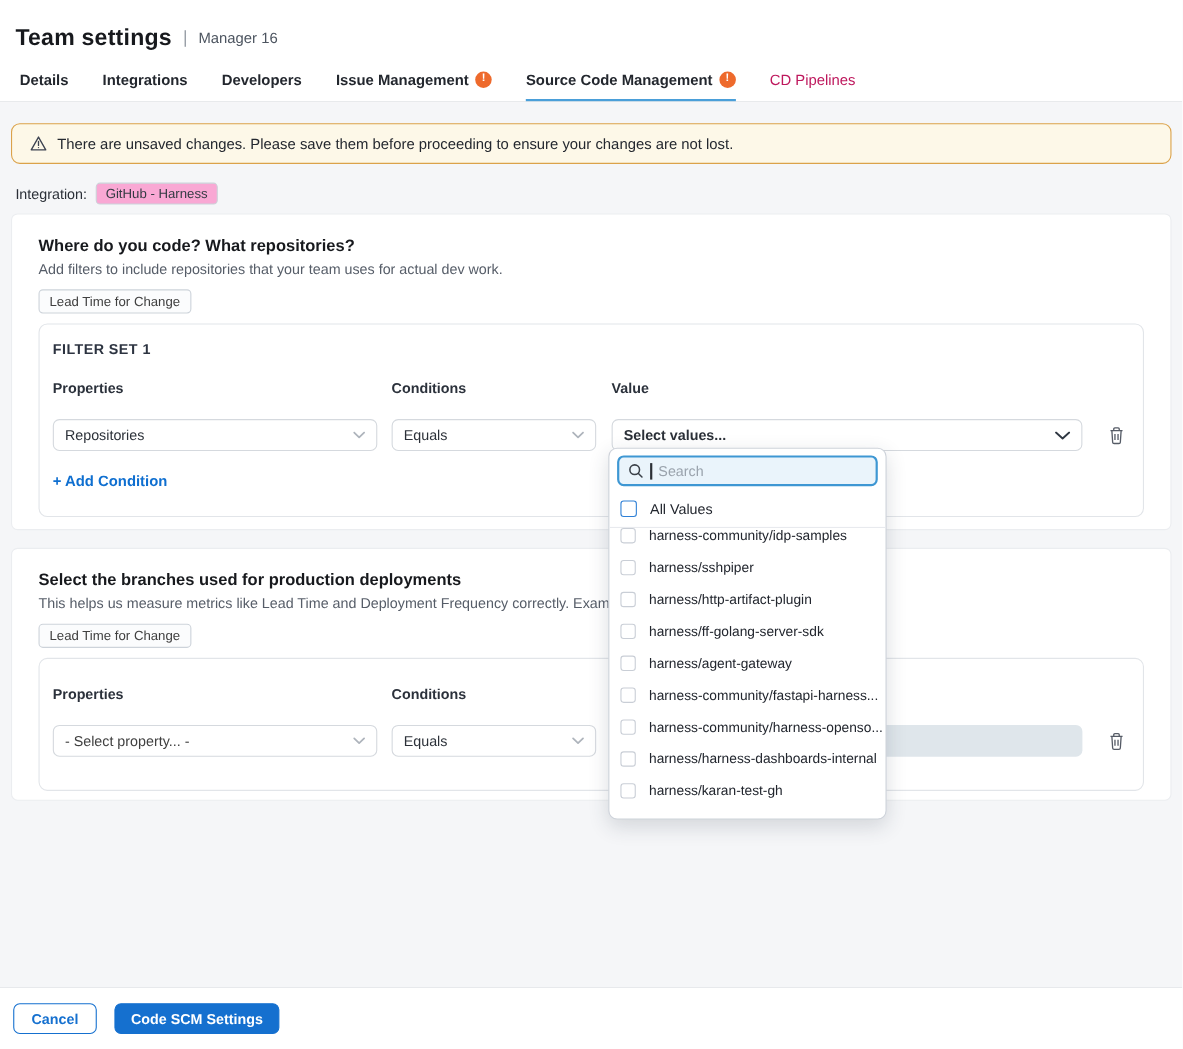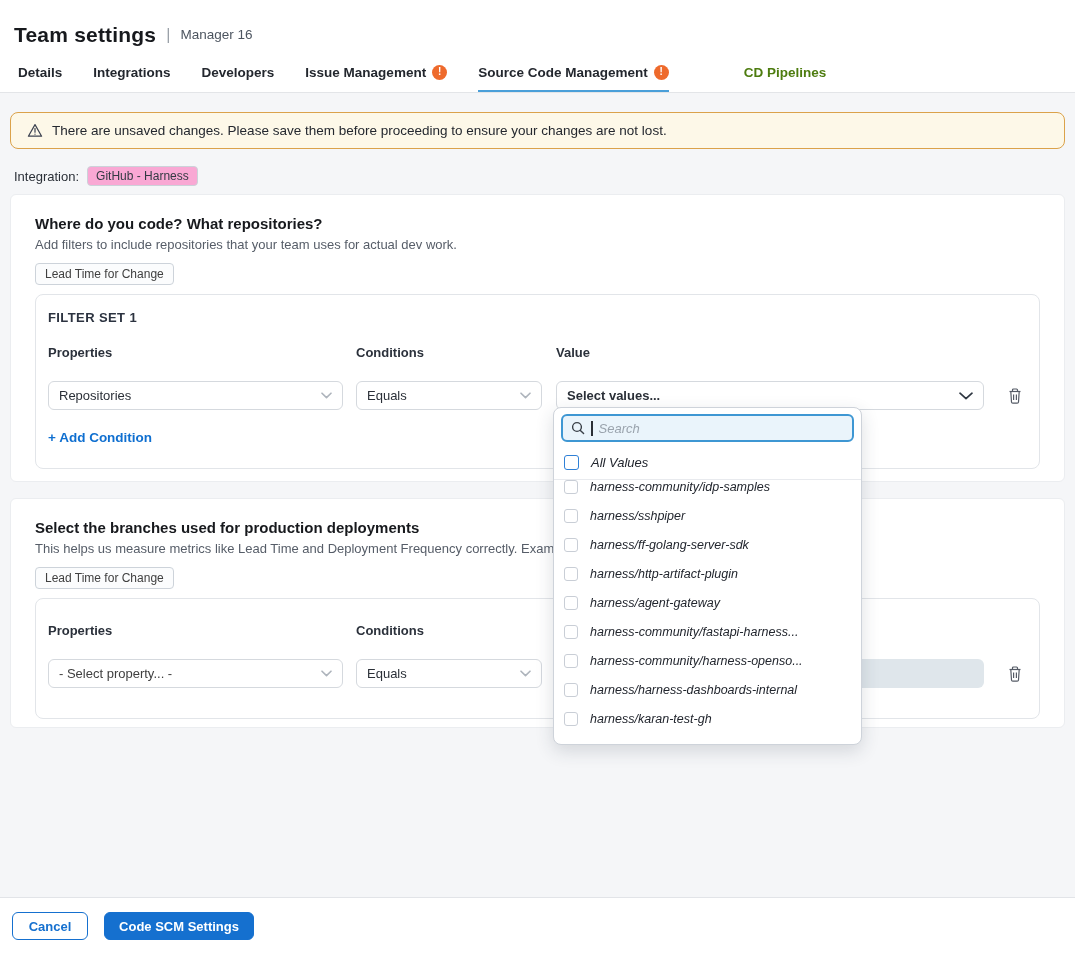--- a/index.html
+++ b/index.html
@@ -10,21 +10,21 @@
   
   .header { height:55px; padding:14px 14px 0; display:flex; align-items:center; gap:10px; background:#fff; }
   .page-title { font-size:21px; font-weight:700; color:#17191d; letter-spacing:.2px; }
   .title-sep { color:#9aa0a8; font-size:16px; font-weight:300; }
   .title-sub { font-size:13.5px; color:#4d5560; }
 
   
   .tabbar { height:38px; display:flex; align-items:stretch; gap:31px; padding:0 18px; border-bottom:1px solid #e3e5e8; background:#fff; }
   .tab { display:flex; align-items:center; gap:6px; font-size:13.5px; font-weight:600; color:#23272e; cursor:pointer; border-bottom:2px solid transparent; padding-bottom:1px; }
   .tab.active { border-bottom-color:#4a9fd9; }
-  .tab.disabled { color:#4d7c0f; font-weight:700;margin-left:44px; }
+  .tab.disabled { color:#be185d; font-weight:400; }
   .tab-badge { width:15px; height:15px; border-radius:50%; background:#ee6a2c; color:#fff; font-size:10px; font-weight:700; display:flex; align-items:center; justify-content:center; line-height:1; }
 
   
   .main { height:804px; background:#f5f6f8; padding:19px 10px 0; position:relative; }
 
   .banner { height:37px; border:1px solid #dba24a; background:#fdf8e8; border-radius:8px; display:flex; align-items:center; gap:9px; padding:0 16px; font-size:13.5px; color:#24282f; }
   .warn-icon { display:flex; }
 
   .integration-row { margin:17px 0 0 4px; display:flex; align-items:center; gap:8px; font-size:13px; color:#2a2f37; }
   .chip { display:inline-block; border:1px solid #ccd2d9; border-radius:4px; background:#f9a8d4; padding:2px 8px; font-size:12px; color:#333a43; }
@@ -52,21 +52,21 @@
   .select .placeholder { color:#404040; }
   .select-value-main { font-weight:600; color:#2b3038; }
   .chev { display:flex; }
   .disabled-field { height:29px; border-radius:6px; background:#dfe6eb; }
 
   .trash-btn { margin-left:21px; background:none; border:none; cursor:pointer; display:flex; padding:2px; }
 
   .add-condition { margin-top:20px; font-size:13.5px; font-weight:700; color:#0f6fd0; cursor:pointer; display:inline-block; }
 
   
-  .dropdown-panel { position:absolute; left:553px; top:407px; width:309px; height:338px; background:#fff; border:1px solid #ced3da; border-radius:8px; box-shadow:0 6px 18px rgba(40,50,70,.16); overflow:hidden; z-index:50;font-style:italic; }
+  .dropdown-panel { position:absolute; left:553px; top:407px; width:253px; height:338px; background:#fff; border:1px solid #ced3da; border-radius:8px; box-shadow:0 6px 18px rgba(40,50,70,.16); overflow:hidden; z-index:50; }
   .search-wrap { margin:6px 7px 5px; height:28px; border:2px solid #3e97d3; background:#eaf4fb; border-radius:6px; display:flex; align-items:center; gap:6px; padding:0 8px; }
   .caret { width:1.5px; height:15px; background:#2b2f36; }
   .search-ph { font-size:13px; color:#9aa3ad; }
   .all-values-row { display:flex; align-items:center; gap:12px; padding:8px 10px 9px; border-bottom:1px solid #e8eaee; cursor:pointer; }
   .all-values-label { font-size:13px; color:#22262e; }
   .cb { width:15px; height:15px; border:1.5px solid #c9ced6; border-radius:3px; background:#fff; flex:0 0 auto; }
   .cb.blue { border-color:#2f80d6; }
   .opt { height:29px; display:flex; align-items:flex-start; gap:12px; padding:0 10px; cursor:pointer; }
   .opt .cb { width:14px; height:14px; }
   .opt-label { font-size:12.5px; color:#22262e; white-space:nowrap; }
@@ -248,25 +248,25 @@
     <div class="opt">
       <span class="cb"></span>
       <span class="opt-label">harness-community/idp-samples</span>
     </div>
     <div class="opt">
       <span class="cb"></span>
       <span class="opt-label">harness/sshpiper</span>
     </div>
     <div class="opt">
       <span class="cb"></span>
+      <span class="opt-label">harness/http-artifact-plugin</span>
+    </div>
+    <div class="opt">
+      <span class="cb"></span>
       <span class="opt-label">harness/ff-golang-server-sdk</span>
-    </div>
-    <div class="opt">
-      <span class="cb"></span>
-      <span class="opt-label">harness/http-artifact-plugin</span>
     </div>
     <div class="opt">
       <span class="cb"></span>
       <span class="opt-label">harness/agent-gateway</span>
     </div>
     <div class="opt">
       <span class="cb"></span>
       <span class="opt-label">harness-community/fastapi-harness...</span>
     </div>
     <div class="opt">

